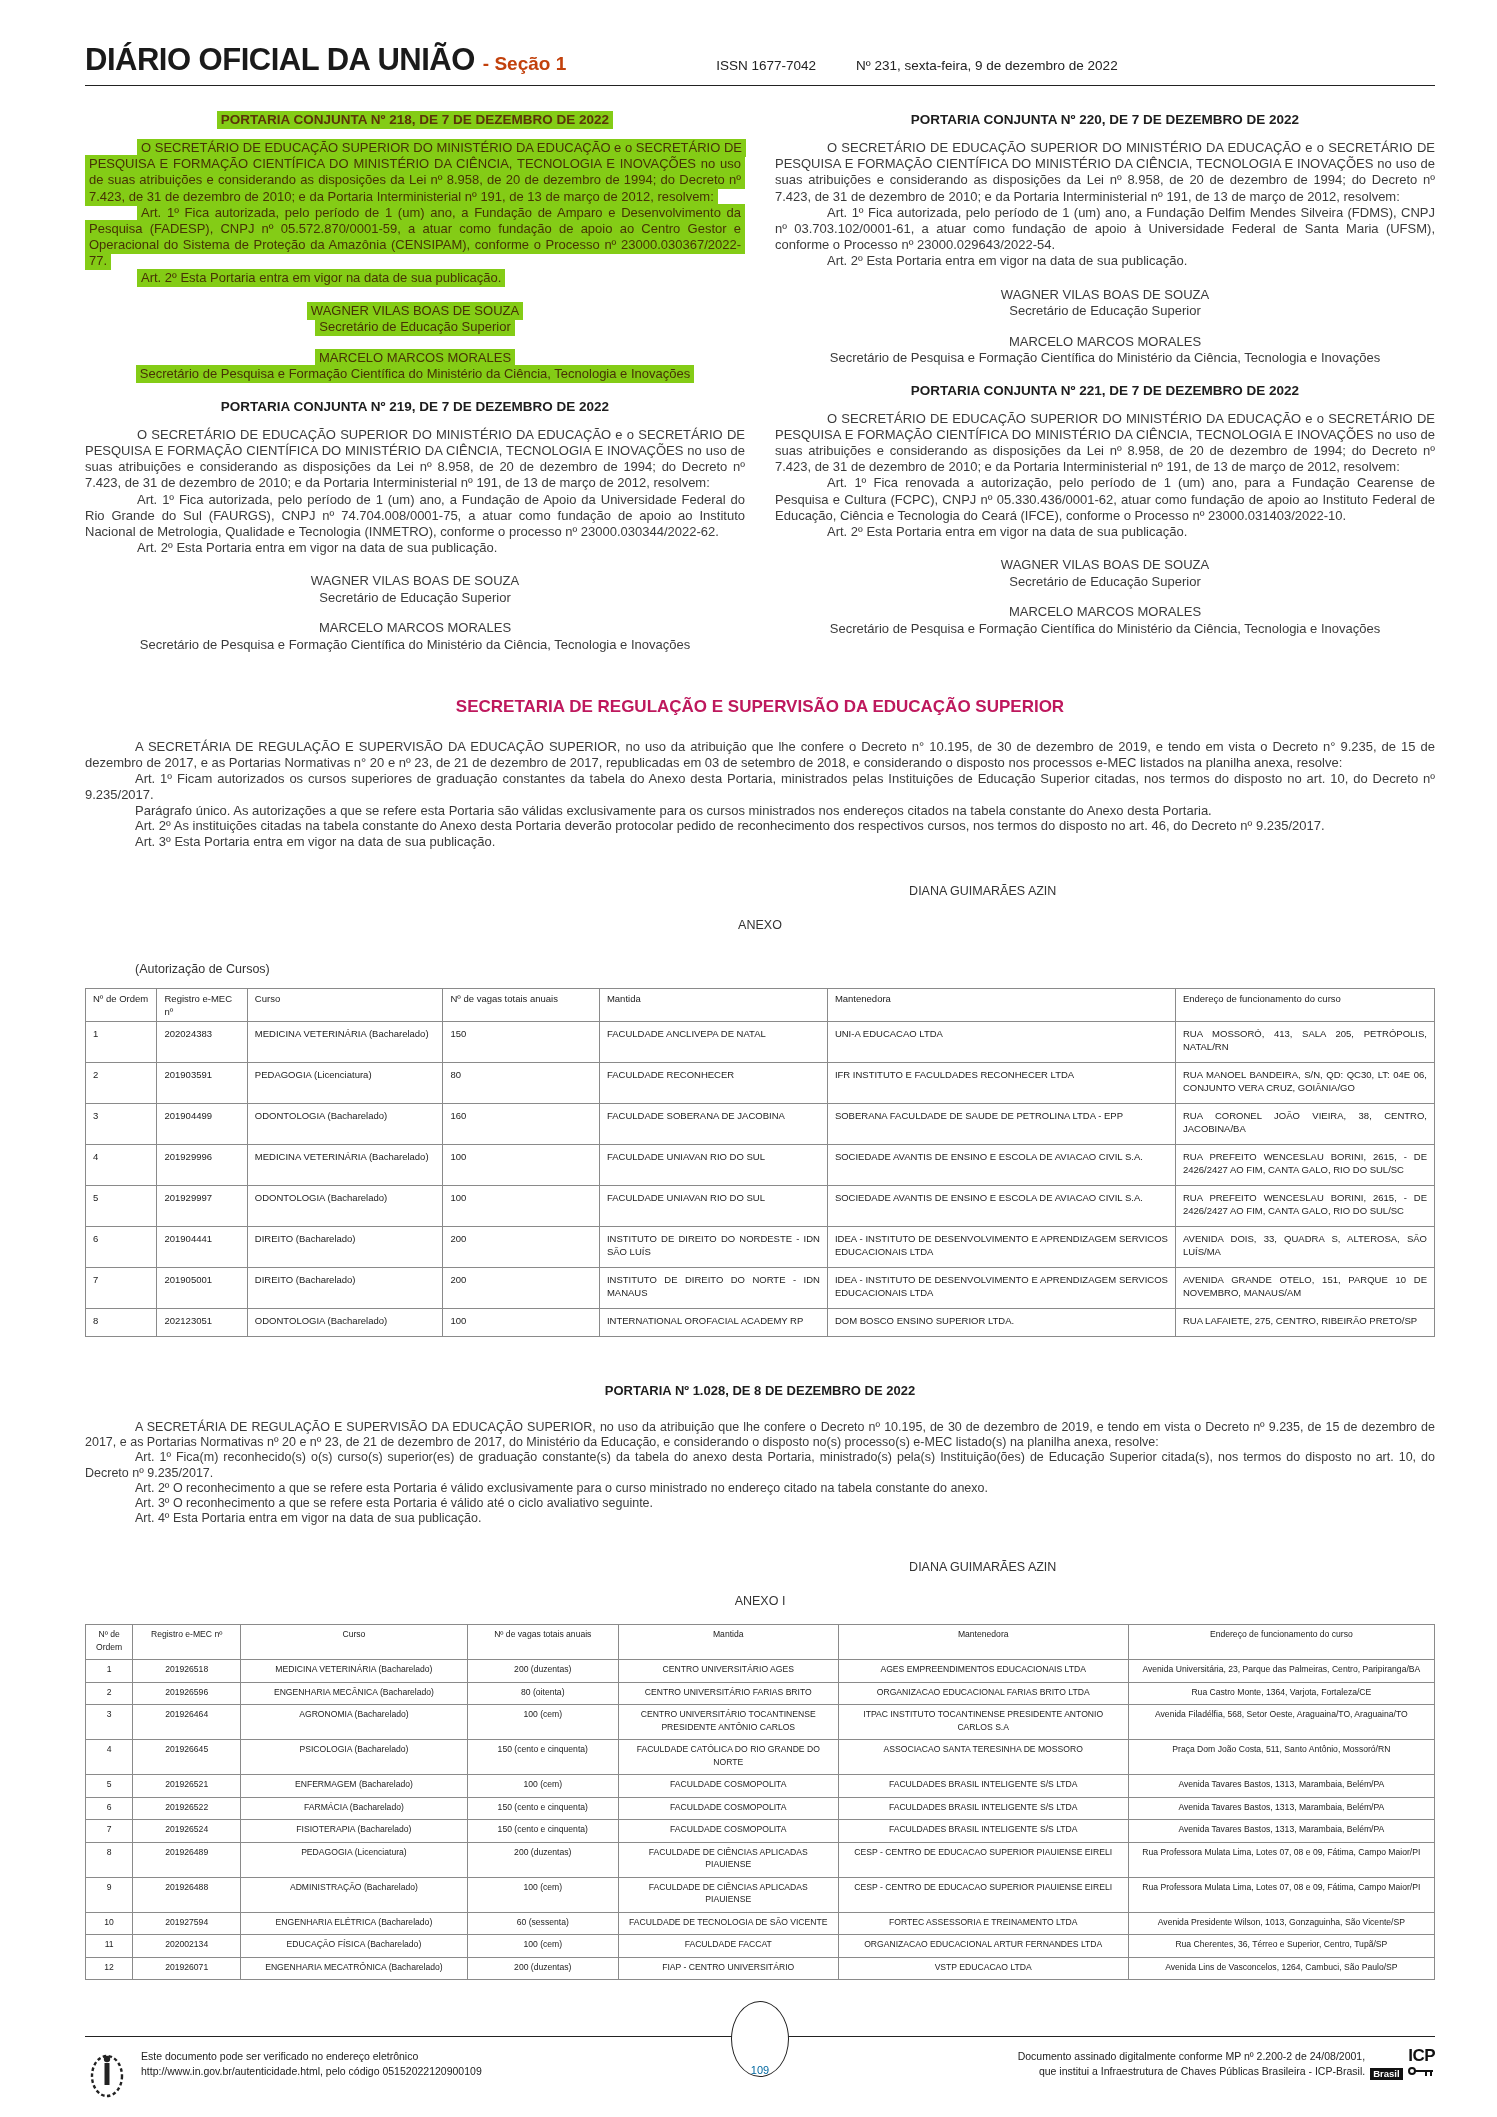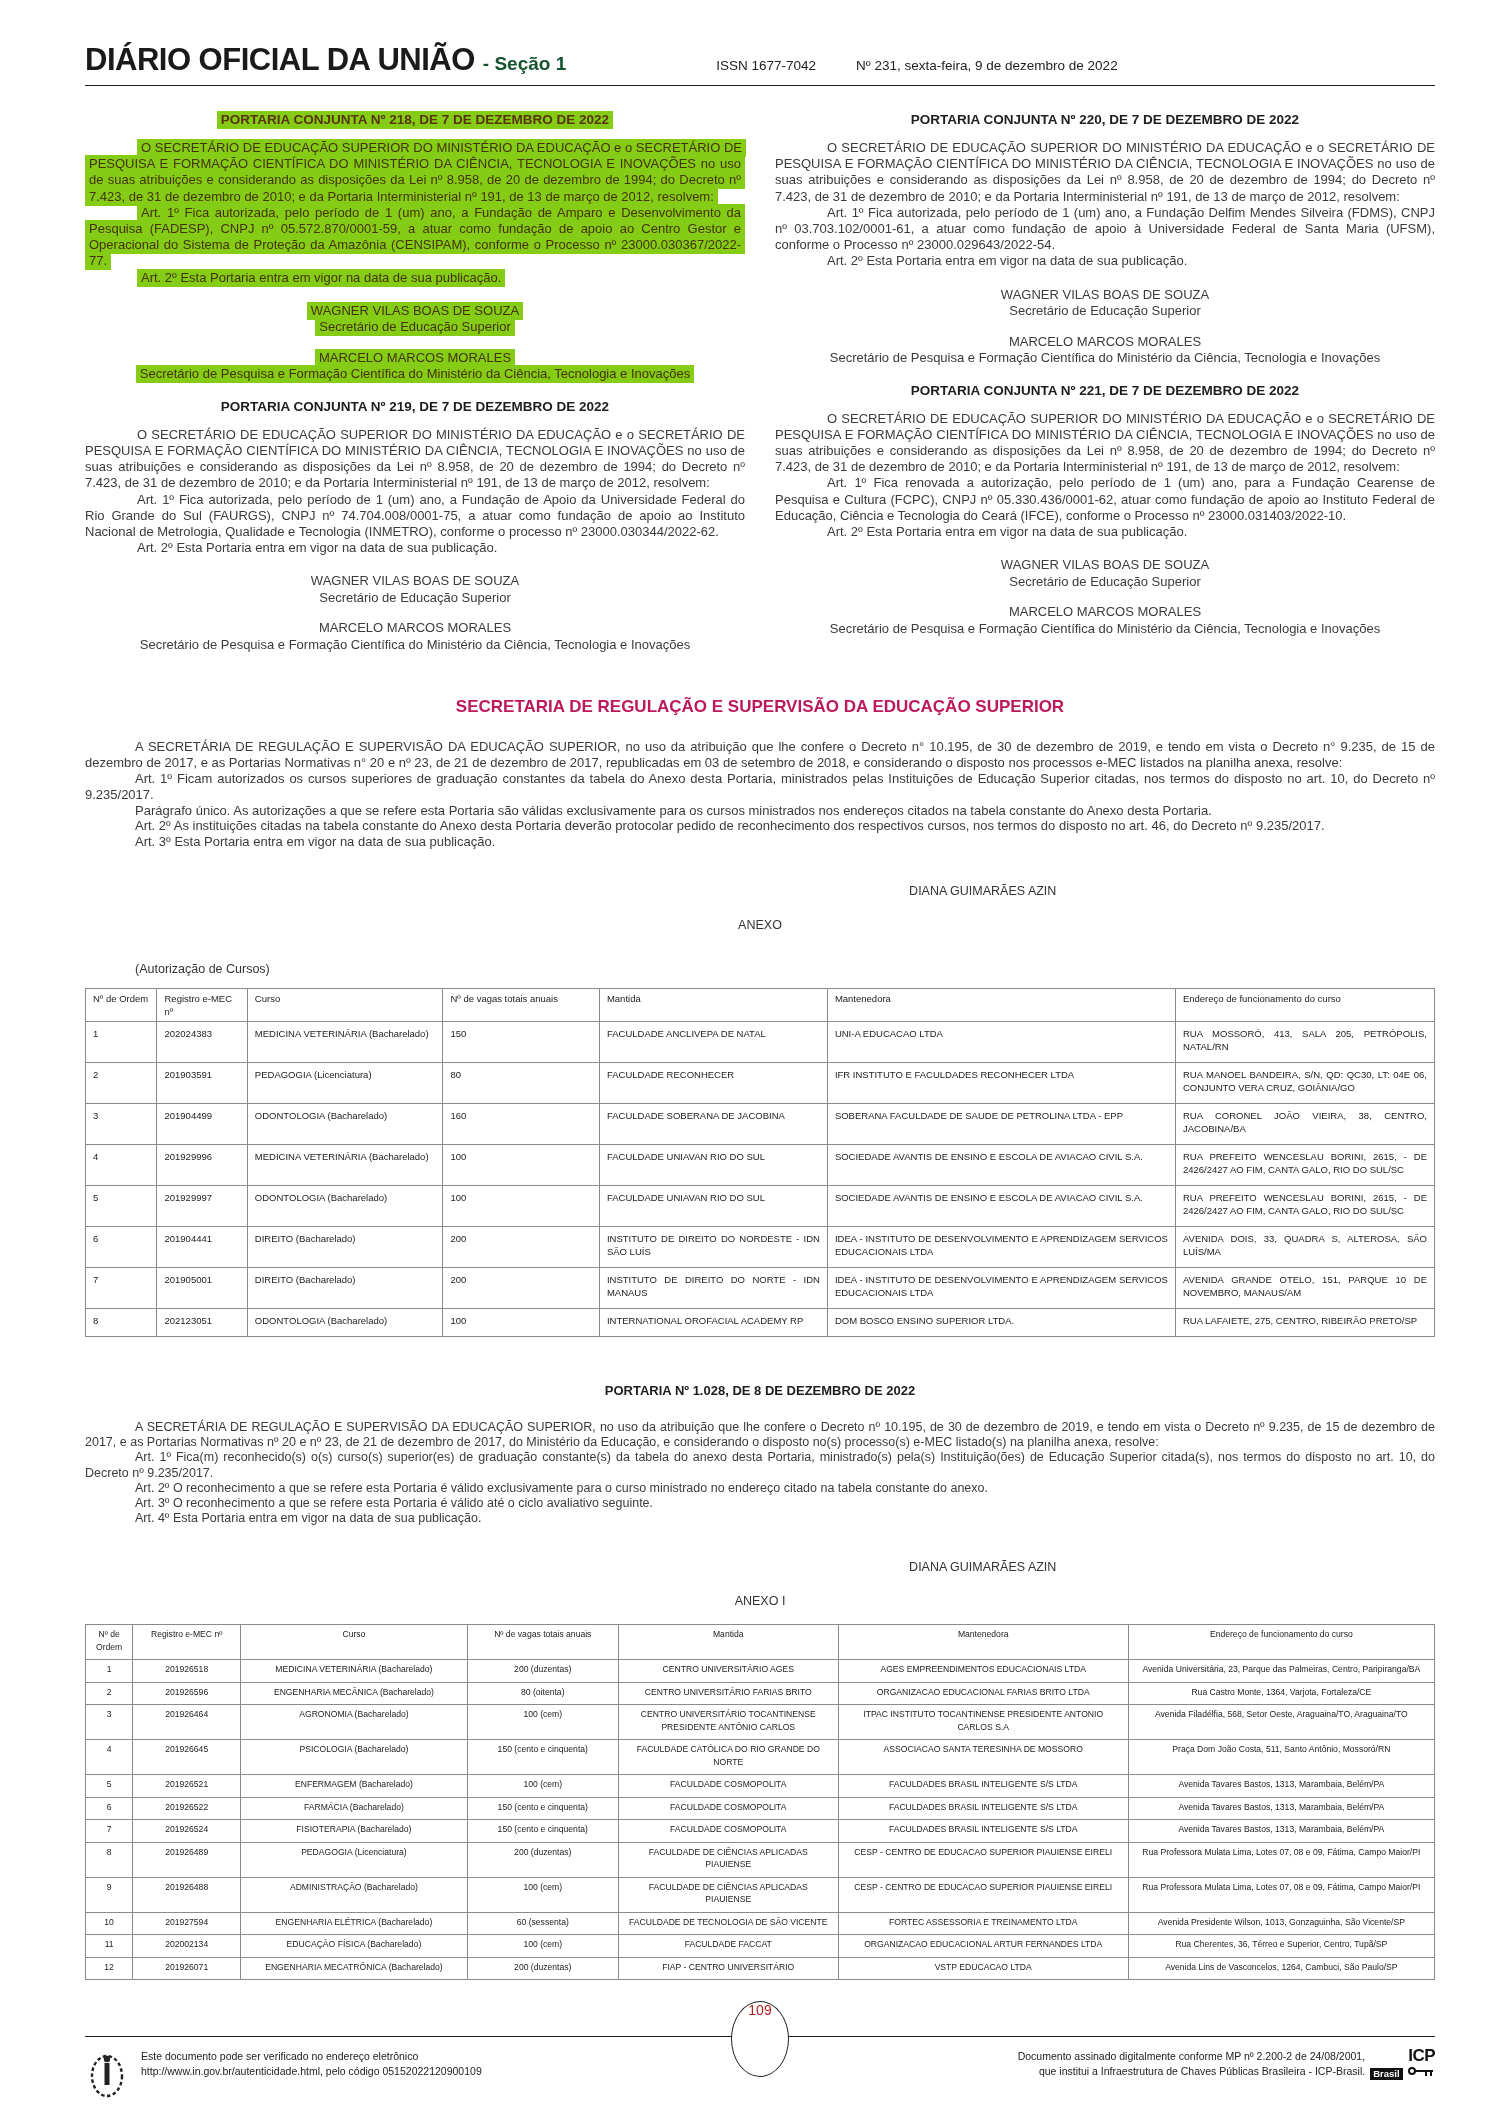--- a/index.html
+++ b/index.html
@@ -4,21 +4,21 @@
 <style>
   * { margin:0; padding:0; box-sizing:border-box; }
   html,body { background:#ffffff; }
   body { font-family:"Liberation Sans", sans-serif; color:#2e2e2e; }
   .page { position:relative; width:1497px; height:2117px; background:#fff; overflow:hidden;
           padding:42px 62px 0 85px; }
 
   
   .mast-row { display:flex; align-items:baseline; }
   .masthead { font-family:Liberation Sans, sans-serif; font-weight:bold; font-size:31px; color:#1a1a1a; letter-spacing:-0.5px; }
-  .mast-section { font-weight:bold; font-size:19px; margin-left:8px; color:#14532d; }
+  .mast-section { font-weight:bold; font-size:19px; margin-left:8px; color:#c2410c; }
   .mast-issn { font-size:13.5px; margin-left:150px; color:#222; }
   .mast-edition { font-size:13.5px; margin-left:40px; color:#222; }
   .head-rule { border:none; border-top:1.6px solid #222; margin-top:7px; }
 
   
   .two-col { display:flex; gap:30px; margin-top:10px; }
   .col { flex:1 1 0; min-width:0; }
   .art { margin-top:16px; }
   .art-title { text-align:center; font-size:13.5px; font-weight:bold; color:#1d1d1d; margin:14px 0 13px; }
   .just { text-align:justify; font-size:13px; line-height:16.2px; text-indent:52px; color:#3b3b3b; }
@@ -64,22 +64,22 @@
   
   .footer { position:absolute; left:85px; right:62px; bottom:16px;
             border-top:1.4px solid #222; padding-top:12px;
             display:flex; justify-content:space-between; align-items:flex-start; }
   .f-left { display:flex; gap:12px; align-items:flex-start; }
   .f-text { font-size:10.5px; line-height:15px; color:#222; }
   .f-right { display:flex; gap:5px; align-items:flex-start; }
   .f-right .f-text { text-align:right; }
   .page-oval { position:absolute; left:50%; top:-36px; transform:translateX(-50%);
                width:58px; height:76px; border:1.6px solid #222; border-radius:50%;
-               background:#fff; display:flex; align-items:flex-start; justify-content:center;
-               font-size:14px; color:#b91c1c; }
+               background:#fff; display:flex; align-items:flex-end; justify-content:center;
+               font-size:11px; color:#0369a1; }
   .icp { text-align:right; line-height:1; margin-top:-2px; }
   .icp-top { font-weight:bold; font-size:17px; letter-spacing:-0.5px; color:#111; }
   .icp-bottom { font-weight:bold; font-size:9.5px; background:#111; color:#fff; padding:1px 3px; display:inline-block; margin-top:1px; }
 </style>
 </head>
 <body>
 
 <div class="page">
 
   <header>

